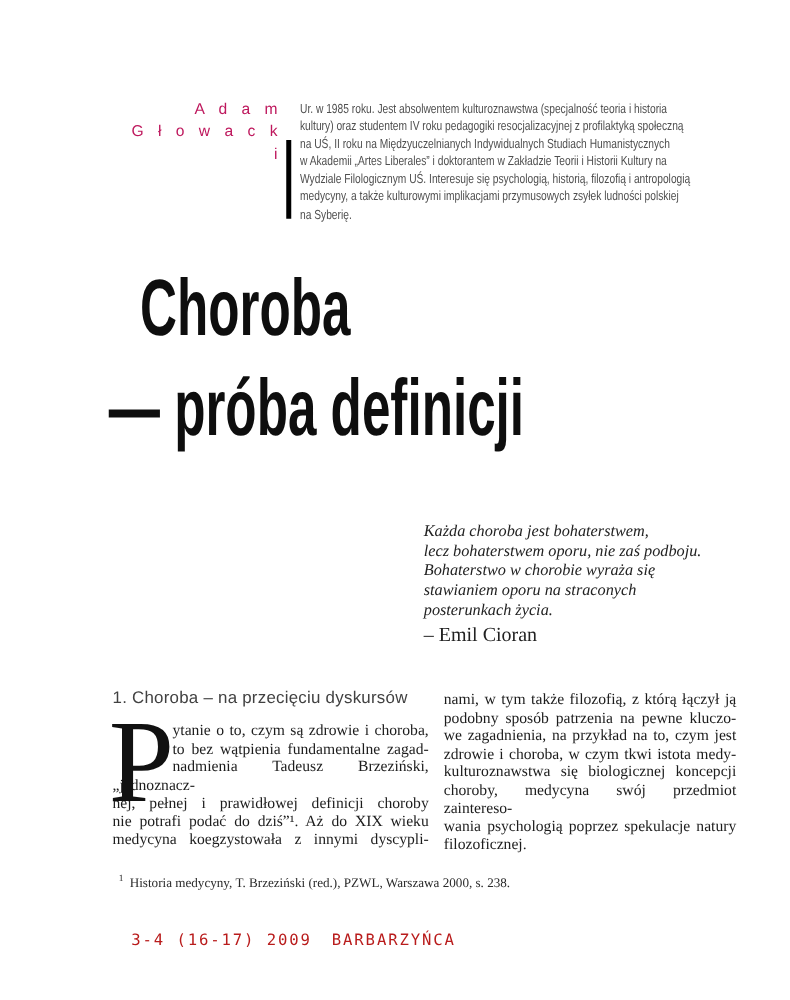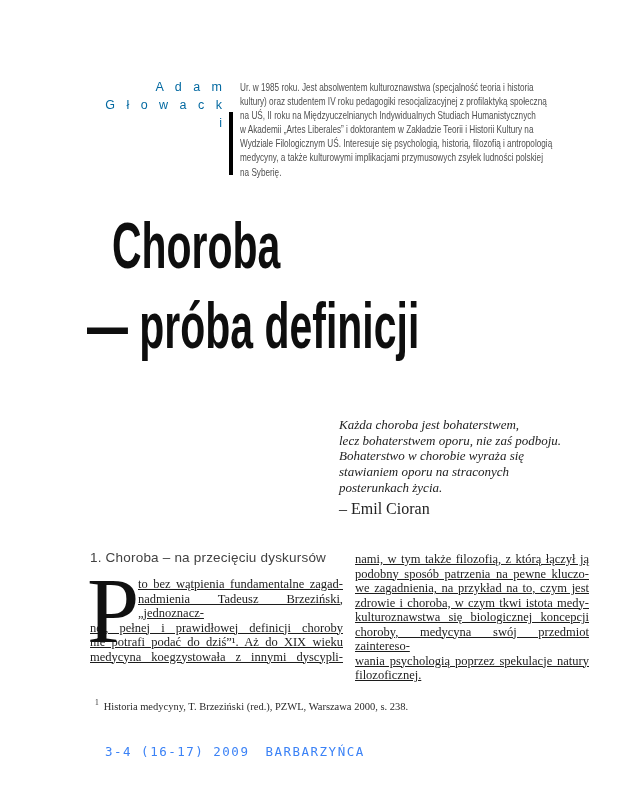--- a/index.html
+++ b/index.html
@@ -4,21 +4,21 @@
 <style>
   html,body{margin:0;padding:0;background:#ffffff;}
   .page{
     position:relative;width:632px;height:800px;background:#ffffff;
     font-family:"Liberation Serif", serif;color:#1c1c1c;overflow:hidden;
   }
   
   .author-name{
     position:absolute;left:96px;top:78px;width:130px;text-align:right;
     font-family:"Liberation Sans", sans-serif;font-size:12.5px;line-height:18px;
-    letter-spacing:4px;margin-right:-4px;color:#0369a1;
+    letter-spacing:4px;margin-right:-4px;color:#be185d;
   }
   .author-rule{position:absolute;left:229px;top:112px;width:4px;height:63px;background:#000;}
   .author-bio{
     position:absolute;left:240px;top:80px;width:430px;
     transform:scaleX(0.78);transform-origin:left top;
     font-family:"Liberation Sans", sans-serif;font-size:10.5px;line-height:14.1px;
     color:#4f4f4f;
   }
   
   .article-title{
@@ -37,39 +37,39 @@
   
   .section-heading{
     position:absolute;left:90px;top:550px;width:270px;
     font-family:"Liberation Sans", sans-serif;font-size:13.5px;color:#414141;
     white-space:nowrap;letter-spacing:0.2px;
   }
   
   .col{position:absolute;font-size:12.5px;line-height:14.5px;color:#1c1c1c;}
   .col-left{left:90px;top:577px;width:253px;}
   .col-right{left:355px;top:552px;width:234px;}
-  .bl{text-align:justify;text-align-last:justify;text-decoration:underline;}
+  .bl{text-align:justify;text-align-last:justify;}
   .col-right .bl:last-child{text-align-last:left;}
   .dropcap-float{float:left;width:48px;height:42px;position:relative;}
   .dropcap-glyph{
     position:absolute;left:-3px;top:-14px;font-size:94px;line-height:1;
     font-family:"Liberation Serif", serif;color:#111;
   }
   
   .footnote{
     position:absolute;left:95px;top:696px;width:440px;
     font-size:10.5px;line-height:13px;color:#2a2a2a;
   }
   .footnote sup{font-size:7.5px;margin-right:5px;}
   .fn-italic{}
   
   .page-footer{
     position:absolute;left:105px;top:744px;
     font-family:"DejaVu Sans Mono", monospace;font-size:12.5px;
-    letter-spacing:1.5px;color:#3b82f6;white-space:nowrap;
+    letter-spacing:1.5px;color:#b91c1c;white-space:nowrap;
   }
   .page-footer .journal{margin-left:16px;}
 </style>
 </head>
 <body>
 
 <div class="page">
 
   <div class="author-name">
     <div>A d a m</div>
@@ -101,20 +101,21 @@
       </div>
     <div class="epigraph-attr">– Emil Cioran</div>
   </div>
 
   <div class="section-heading">1. Choroba – na przecięciu dyskursów</div>
 
   <div class="col col-left">
     <div class="dropcap-float">
       <span class="dropcap-glyph">P</span>
     </div>
+  <div class="bl">ytanie o to, czym są zdrowie i choroba,</div>
       <div class="bl">to bez wątpienia fundamentalne zagad-</div>
       <div class="bl">nadmienia Tadeusz Brzeziński, „jednoznacz-</div>
       <div class="bl">nej, pełnej i prawidłowej definicji choroby</div>
       <div class="bl">nie potrafi podać do dziś”¹. Aż do XIX wieku</div>
       <div class="bl">medycyna koegzystowała z innymi dyscypli-</div>
     </div>
 
   <div class="col col-right">
       <div class="bl">nami, w tym także filozofią, z którą łączył ją</div>
       <div class="bl">podobny sposób patrzenia na pewne kluczo-</div>

